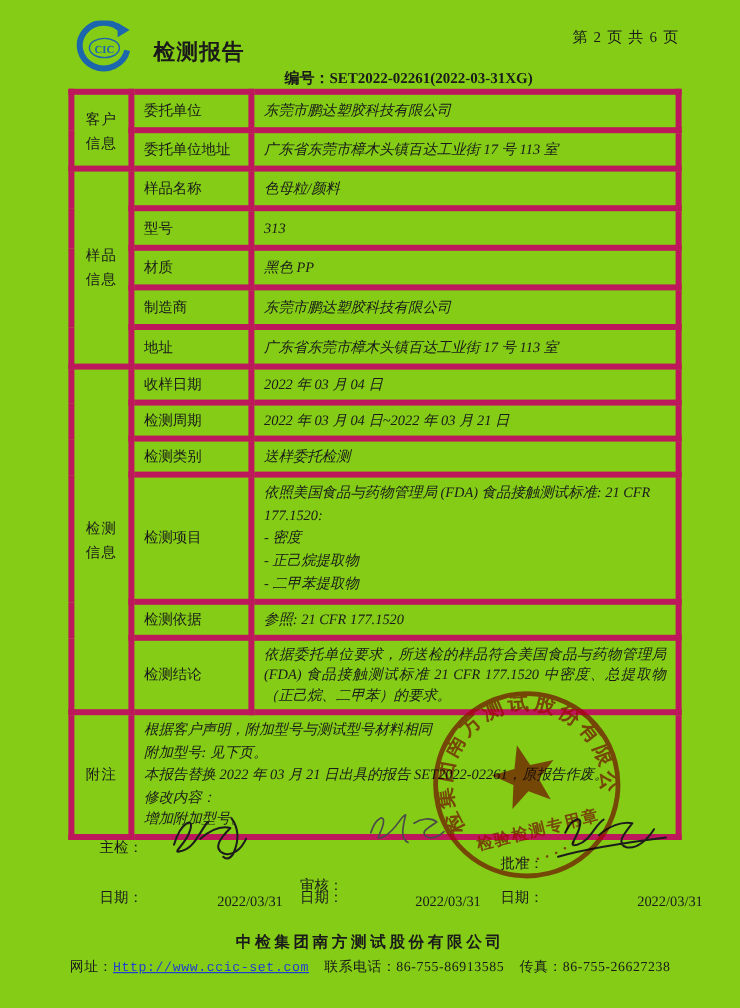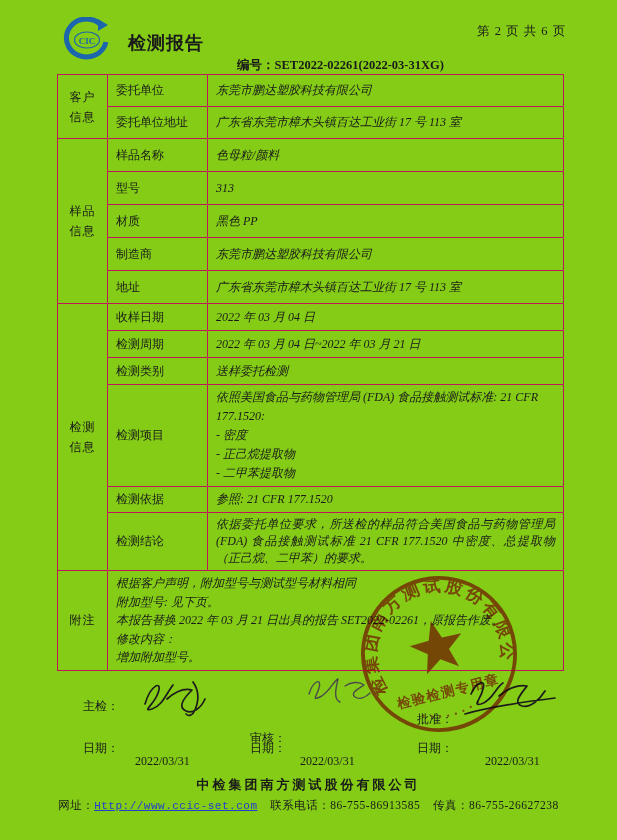--- a/index.html
+++ b/index.html
@@ -9,39 +9,39 @@
 
   
   .hdr { position:absolute; left:0; top:0; width:617px; height:66px; }
   .logo { position:absolute; left:62px; top:17px; width:50px; height:46px; }
   .hdr-title { position:absolute; left:128px; top:31px; font-size:18px; font-weight:bold; letter-spacing:1px; }
   .hdr-no { position:absolute; left:237px; top:31px; font-size:12.5px; font-weight:bold;margin-top:26px; }
   .hdr-page { position:absolute; left:477px; top:23px; font-size:12.5px; font-weight:normal; letter-spacing:1px; }
 
   
   table.rpt { position:absolute; left:57px; top:74px; width:506px; border-collapse:collapse; table-layout:fixed; }
-  table.rpt td { border:1px solid #be185d; font-size:12px; vertical-align:middle; padding:3px 8px; line-height:19px; }
+  table.rpt td { border:5px solid #be185d; font-size:12px; vertical-align:middle; padding:3px 8px; line-height:19px; }
   td.sec { text-align:center; padding:3px 2px; }
   td.sec .sl { line-height:16px; margin:4px 0; letter-spacing:1px; }
   td.lbl { padding-left:9px; }
   td.val { padding-left:9px;font-style:italic; }
   tr.h32 { height:32px; } tr.h33 { height:33px; } tr.h27 { height:27px; }
   tr.items-row { height:100px; } tr.basis-row { height:26px; }
   tr.concl-row { height:56px; } tr.notes-row { height:94px; }
   .mline div { line-height:19px; }
   .concl-text { line-height:17px; text-align:justify; }
   .notes-cell div { line-height:18.5px; }
 
   
   .sig-row { position:absolute; left:57px; top:672px; width:506px; height:52px; }
   .sig-label { position:absolute; font-size:12px; top:26px; }
   .sig-svg { position:absolute; }
   .date-row { position:absolute; left:57px; top:738px; width:506px; height:20px; font-size:12px; }
   .date-label { position:absolute; top:2px; }
-  .date-val { position:absolute; top:16px; }
+  .date-val { position:absolute; top:6px;margin-left:46px; }
 
   
   .stamp { position:absolute; left:357px; top:572px; width:164px; height:164px;
            transform:rotate(-14deg); opacity:.88; mix-blend-mode:multiply; pointer-events:none; }
 
   
   .footer { position:absolute; left:0; top:776px; width:617px; text-align:center; }
   .f-company { font-size:13px; font-weight:bold; letter-spacing:3px; }
   .f-line { font-size:11.5px; margin-top:4px; letter-spacing:.5px; }
   .f-link { color:#1f3fd0; text-decoration:underline; font-family:"Liberation Mono","DejaVu Sans Mono",monospace; font-size:11px; }

